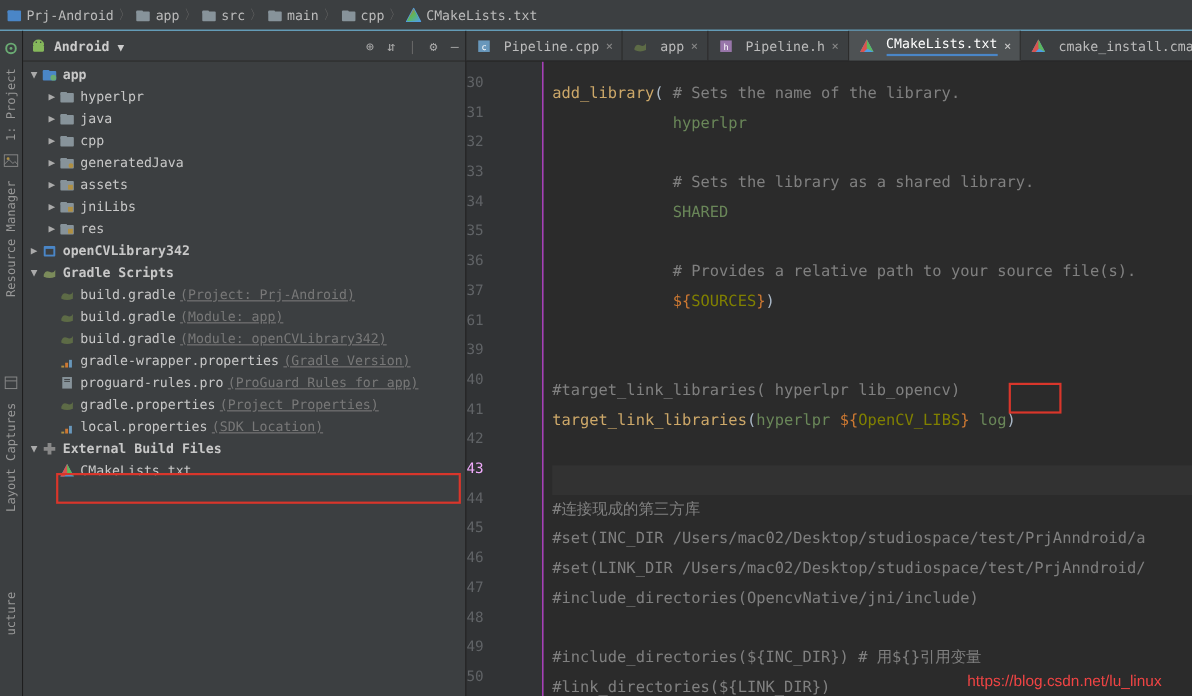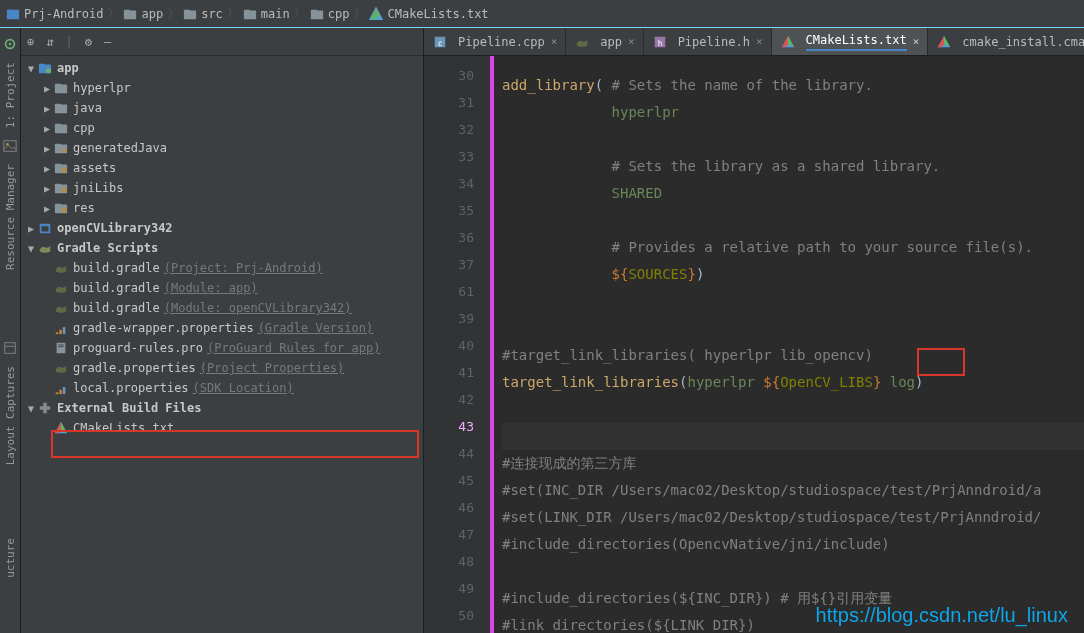--- a/index.html
+++ b/index.html
@@ -31,34 +31,34 @@
 .indent-1{padding-left:20px;}
 .red-box { position:absolute; border:2px solid #d9362b; pointer-events:none; }
 .editor-area { flex:1; display:flex; flex-direction:column; min-width:0; }
 .tabs { height:28px; background:#3c3f41; border-bottom:1px solid #1e1e1e; display:flex; align-items:stretch; }
 .tab { display:flex; align-items:center; padding:0 8px; gap:6px; border-right:1px solid #2b2b2b; color:#bbb; cursor:pointer; font-size:12px; }
 .tab.active { background:#4e5254; color:#fff; }
 .tab .close { color:#888; font-size:11px; }
 .tab.active .close { color:#ccc; } 
 .tab.active .uline { border-bottom:2px solid #4a86c7; padding-bottom:2px; }
 .editor { flex:1; display:flex; background:#2b2b2b; overflow:hidden; }
-.gutter { width:70px; background:#313335; color:#606366; text-align:right; padding:6px 16px 0 0; font-size:13px; line-height:27px; border-right:4px solid #d946ef; }
+.gutter { width:70px; background:#313335; color:#606366; padding:6px 16px 0 0; font-size:13px; line-height:27px; border-right:1px solid #d946ef; }
 .gut-line { height:27px; }
 .gut-line.cur { color:#f0abfc; }
 .code { flex:1; padding:6px 0 16px 8px; font-size:14px; line-height:27px; white-space:pre; position:relative;margin-top:10px; }
 .code-line { height:27px; }
 .code-line.cur { background:#323232; }
 .fn { color:#cda869; }
 .kw { color:#6897bb; }
 .cm { color:#808080; }
 .sym { color:#cc7832; }
 .parens { color:#a9b7c6; }
 .green { color:#6a8759; }
 .olive { color:#808000; }
-.watermark { position:absolute; right:16px; bottom:6px; color:#0ea5e9; font-size:20px; font-family:Arial,sans-serif; }
+.watermark { position:absolute; right:28px; bottom:6px; color:#ef4444; font-size:14px; font-family:Arial,sans-serif; }
 .triangle-ico { font-size:10px; }
 svg{display:block;}
 </style>
 </head>
 <body>
 
 <div class="root">
 
   <div class="breadcrumb" id="bc">
       <span class="bc-item">
@@ -142,20 +142,31 @@
             <line x1="2" y1="6" x2="14" y2="6" stroke="#888"></line>
           </svg>
       </span>
       <span class="rail-text">Layout Captures</span>
       <span style="flex:0 0 60px"></span>
       <span class="rail-text">ucture</span>
     </div>
 
     <div class="sidebar">
       <div class="sidebar-header">
+        <span class="sh-title">
+          <span>
+            <svg width="16" height="16" viewBox="0 0 16 16">
+                <path d="M3 6 a5 4 0 0 1 10 0 v1 H3 z" fill="#85b85b"></path>
+                <rect x="3" y="7" width="10" height="6" rx="1" fill="#85b85b"></rect>
+                <circle cx="6" cy="4.5" r=".7" fill="#3c3f41"></circle>
+                <circle cx="10" cy="4.5" r=".7" fill="#3c3f41"></circle>
+              </svg>
+          </span>
+          <span class="dropdown"><span>Android</span> <span class="triangle-ico">▼</span></span>
+        </span>
         <span class="sh-icons">
           <span>⊕</span>
           <span>⇵</span>
           <span style="color:#666">|</span>
           <span>⚙</span>
           <span>—</span>
         </span>
       </div>
       <div class="tree" id="tree">
           <div class="tree-row indent-0">

